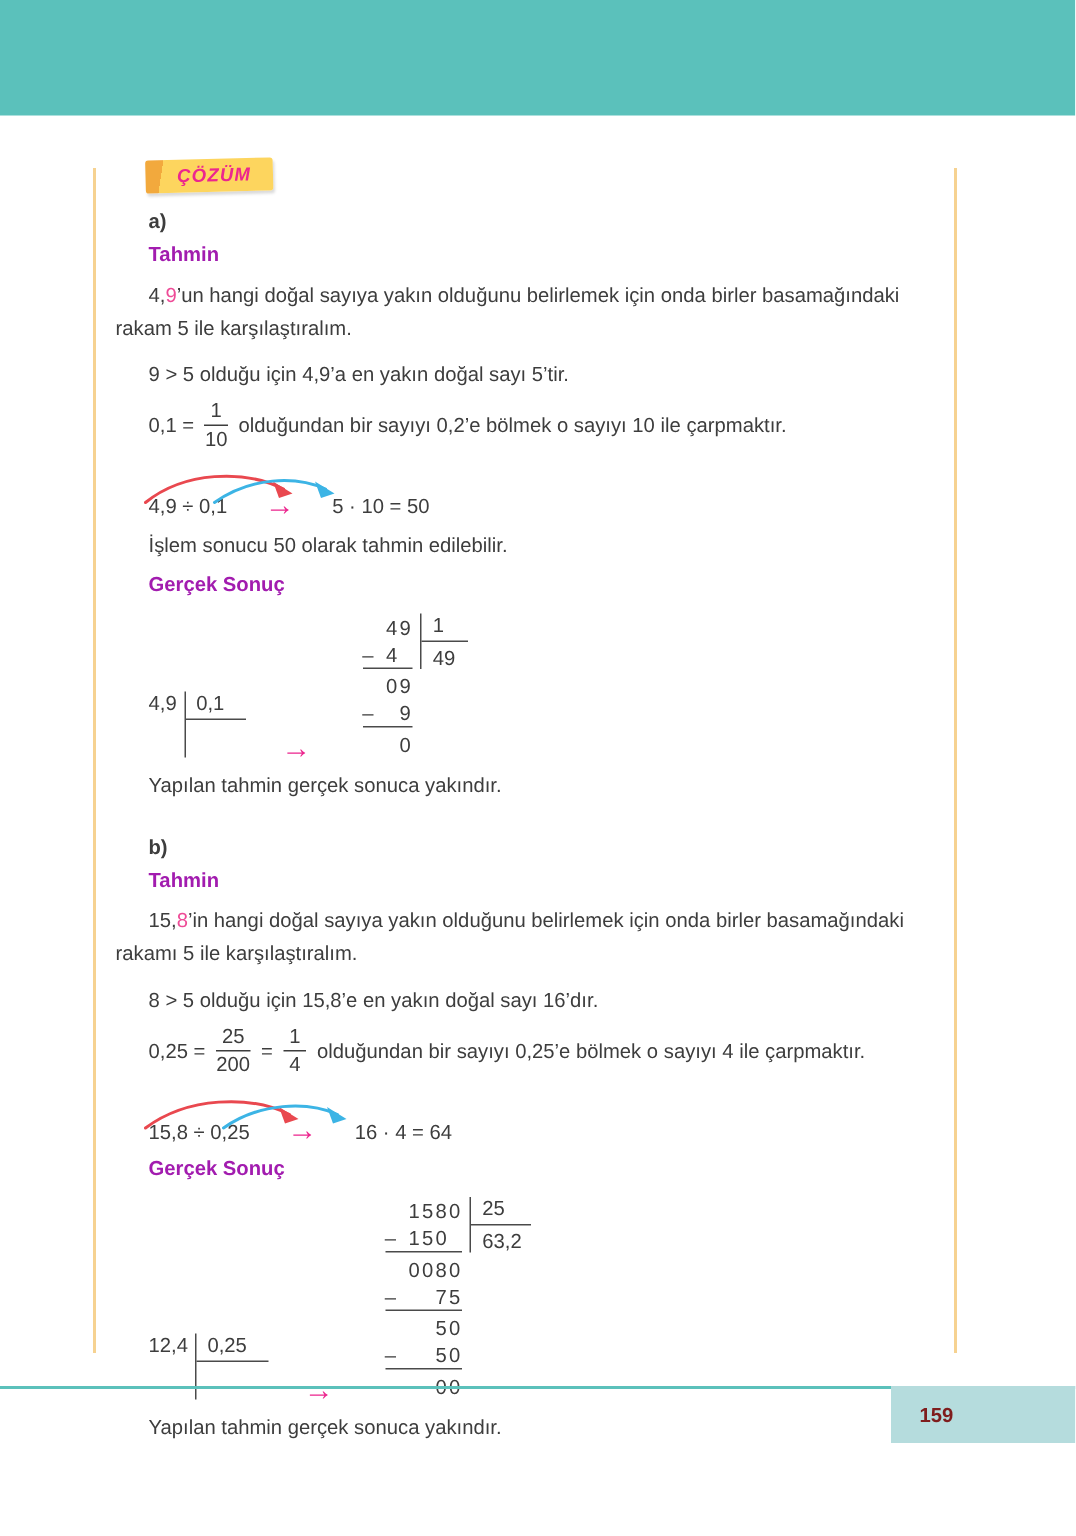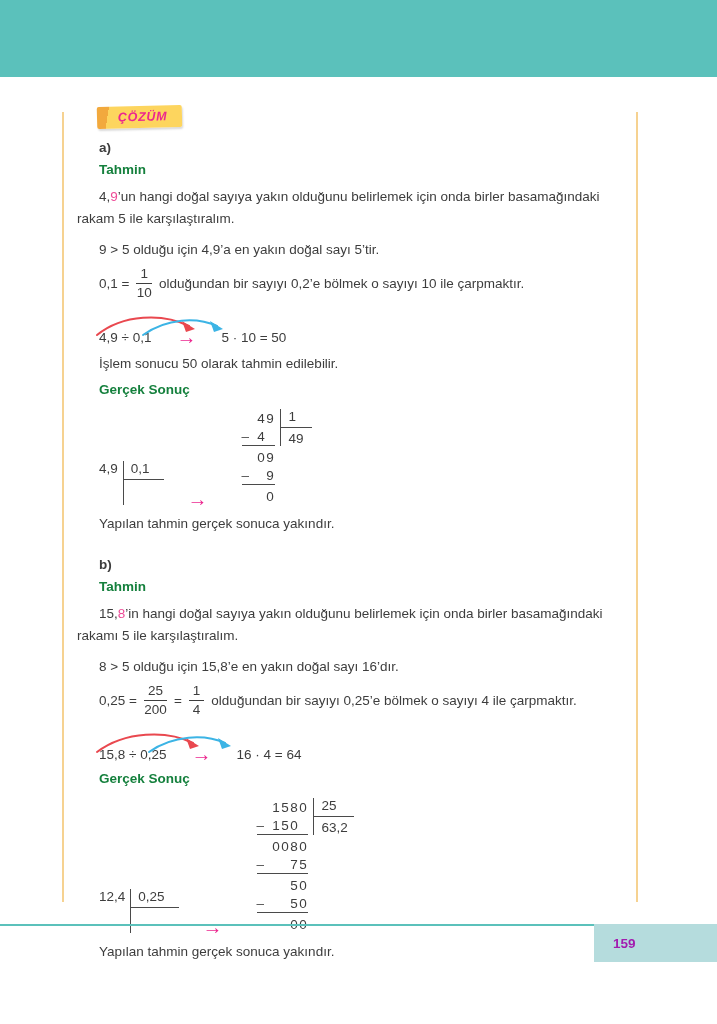--- a/index.html
+++ b/index.html
@@ -11,21 +11,21 @@
 
   .content { position:absolute; left:77px; top:106px; width:552px; }
 
   .badge { display:inline-block; margin-left:20px; margin-bottom:4px;
            background:linear-gradient(100deg,#f2a93d 0 12px,#fdd55e 12px);
            color:#ec268e; font-style:italic; font-weight:bold; font-size:12.5px; letter-spacing:0.7px;
            padding:4px 15px 4px 21px; transform:rotate(-1.5deg); border-radius:2px;
            box-shadow:1px 2px 2px rgba(0,0,0,0.15); }
 
   .sec-label { font-weight:bold; margin:8px 0 7px 22px; }
-  .sub-heading { color:#15803d; font-weight:bold; margin:0 0 9px 22px; }
+  .sub-heading { color:#a21caf; font-weight:bold; margin:0 0 9px 22px; }
   .para { margin:0 0 9px 0; text-indent:22px; line-height:22px; }
   .line { margin:3px 0 3px 22px; line-height:22px; }
   .pink { color:#ee4b97; }
 
   .frac-line { display:flex; align-items:center; gap:7px; margin:4px 0 8px 22px; min-height:36px; }
   .frac { display:inline-flex; flex-direction:column; align-items:center; line-height:16px; }
   .frac .num { padding:0 4px 1px; border-bottom:1.3px solid #3d3d3d; }
   .frac .den { padding-top:1px; }
 
   .expr { position:relative; margin:26px 0 6px 22px; display:flex; align-items:center; gap:25px; height:20px; }
@@ -48,21 +48,21 @@
   .ldiv-right { border-left:1.6px solid #4a4a4a; }
   .ldiv-right .divisor { display:block; border-bottom:1.6px solid #4a4a4a; padding:0 16px 3px 8px; height:15px; }
   .ldiv-right .quotient { display:block; padding:3px 6px 0 8px; }
 
   .concl { margin:8px 0 0 22px; line-height:22px; }
   .sec-b { margin-top:22px; }
 
   .footer-line { position:absolute; left:0; right:0; top:924px; height:2px; background:#5bc1bb; }
   .page-num-box { position:absolute; left:594px; right:0; top:924px; height:38px; background:#b5dcdd;
                   display:flex; align-items:center; padding-left:19px; box-sizing:border-box;
-                  font-weight:bold; color:#a21caf; font-size:13.5px;text-align:center; }
+                  font-weight:bold; color:#7f1d1d; font-size:13.5px;text-align:center; }
 </style>
 </head>
 <body>
 
 <div class="page">
   <div class="top-bar"></div>
   <div class="rule rule-left"></div>
   <div class="rule rule-right"></div>
 
   <div class="content">

